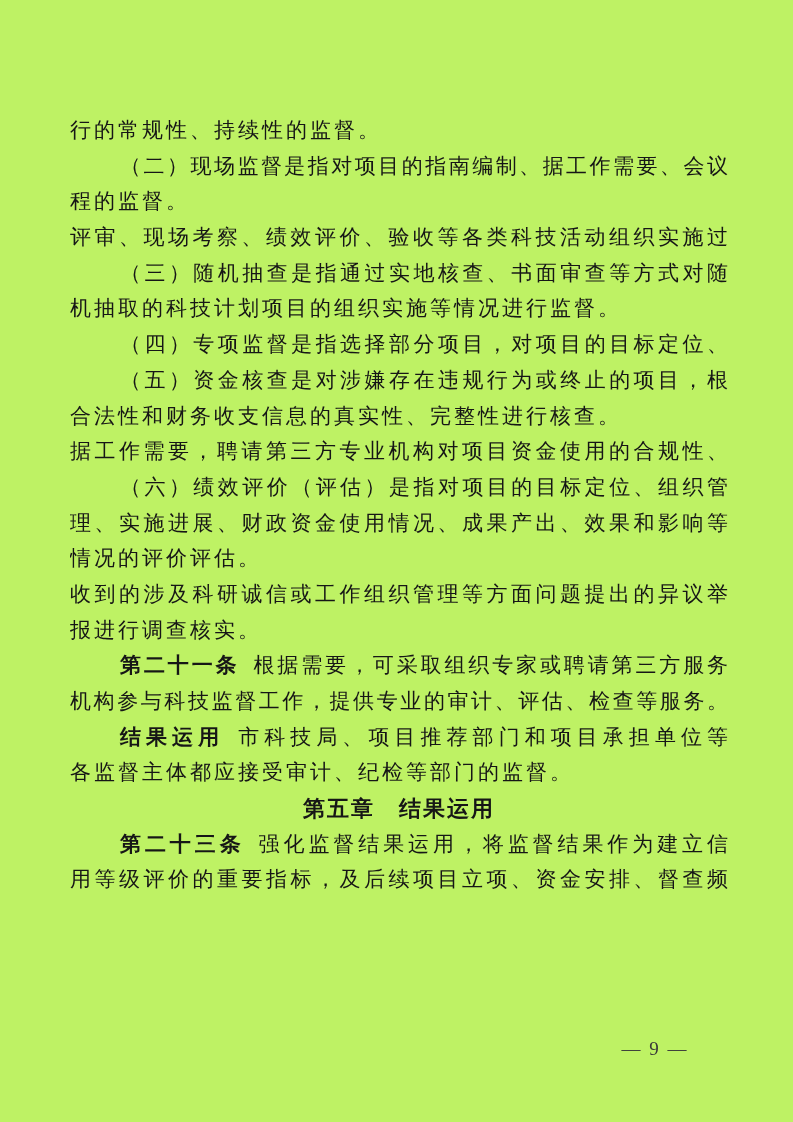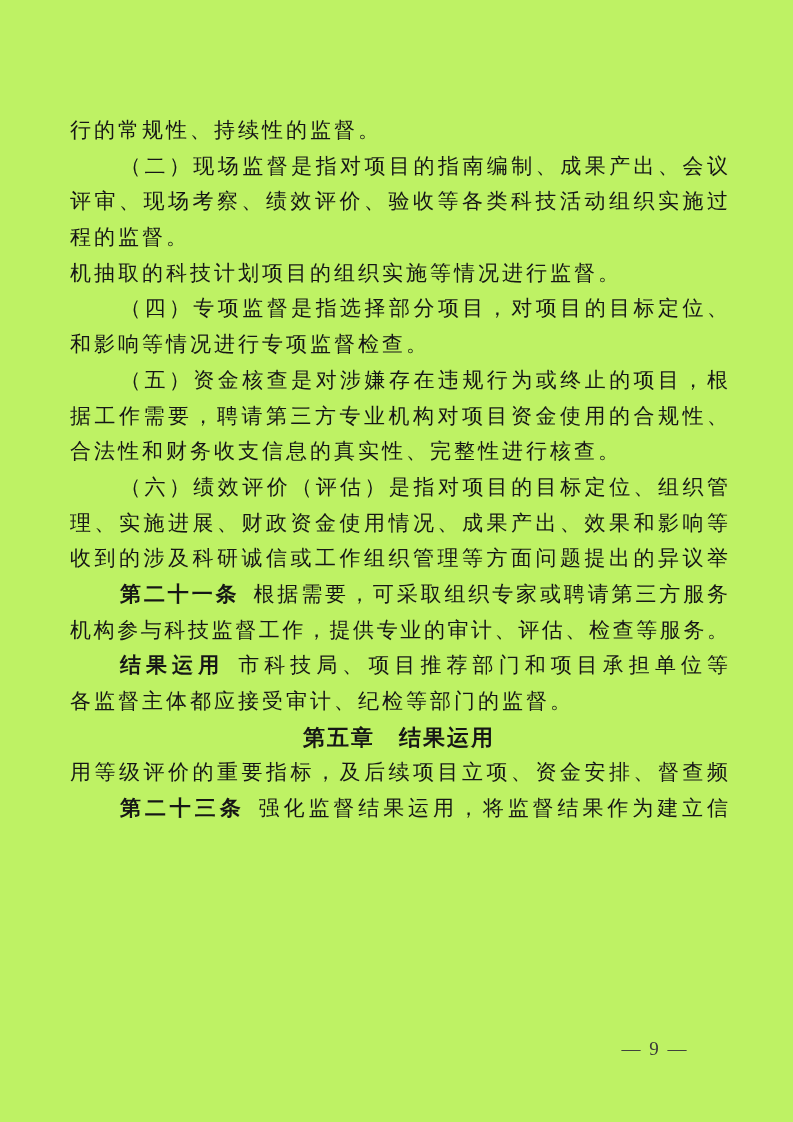--- a/index.html
+++ b/index.html
@@ -65,59 +65,61 @@
     font-family: "Liberation Serif", "DejaVu Serif", serif;
   }
 </style>
 </head>
 <body>
 
 <div class="page">
   <div class="text-block">
   <div class="line plain"><span class="line-text">行的常规性、持续性的监督。</span></div>
 
-  <div class="line fill indent"><span class="line-text">（二）现场监督是指对项目的指南编制、成果产出、会议</span></div>
+  <div class="line fill indent"><span class="line-text">（二）现场监督是指对项目的指南编制、据工作需要、会议</span></div>
+
+  <div class="line plain"><span class="line-text">程的监督。</span></div>
 
   <div class="line fill"><span class="line-text">评审、现场考察、绩效评价、验收等各类科技活动组织实施过</span></div>
 
-  <div class="line plain"><span class="line-text">程的监督。</span></div>
-
+  <div class="line fill indent"><span class="line-text">（三）随机抽查是指通过实地核查、书面审查等方式对随</span></div>
 
   <div class="line plain"><span class="line-text">机抽取的科技计划项目的组织实施等情况进行监督。</span></div>
 
   <div class="line fill indent"><span class="line-text">（四）专项监督是指选择部分项目，对项目的目标定位、</span></div>
 
 
-  <div class="line plain"><span class="line-text">和影响等情况进行专项监督检查。</span></div>
 
   <div class="line fill indent"><span class="line-text">（五）资金核查是对涉嫌存在违规行为或终止的项目，根</span></div>
 
+  <div class="line plain"><span class="line-text">合法性和财务收支信息的真实性、完整性进行核查。</span></div>
+
   <div class="line fill"><span class="line-text">据工作需要，聘请第三方专业机构对项目资金使用的合规性、</span></div>
-
-  <div class="line plain"><span class="line-text">合法性和财务收支信息的真实性、完整性进行核查。</span></div>
 
   <div class="line fill indent"><span class="line-text">（六）绩效评价（评估）是指对项目的目标定位、组织管</span></div>
 
   <div class="line fill"><span class="line-text">理、实施进展、财政资金使用情况、成果产出、效果和影响等</span></div>
 
+  <div class="line plain"><span class="line-text">情况的评价评估。</span></div>
 
 
   <div class="line fill"><span class="line-text">收到的涉及科研诚信或工作组织管理等方面问题提出的异议举</span></div>
 
+  <div class="line plain"><span class="line-text">报进行调查核实。</span></div>
 
   <div class="line fill indent"><span class="bold-lead">第二十一条</span><span class="line-text">根据需要，可采取组织专家或聘请第三方服务</span></div>
 
   <div class="line fill"><span class="line-text">机构参与科技监督工作，提供专业的审计、评估、检查等服务。</span></div>
 
   <div class="line fill indent"><span class="bold-lead">结果运用</span><span class="line-text">市科技局、项目推荐部门和项目承担单位等</span></div>
 
   <div class="line plain"><span class="line-text">各监督主体都应接受审计、纪检等部门的监督。</span></div>
 
   <div class="line heading"><span class="line-text">第五章　结果运用</span></div>
 
+  <div class="line fill indent"><span class="bold-lead">第二十三条</span><span class="line-text">强化监督结果运用，将监督结果作为建立信</span></div>
+
   <div class="line fill"><span class="line-text">用等级评价的重要指标，及后续项目立项、资金安排、督查频</span></div>
-
-  <div class="line fill indent"><span class="bold-lead">第二十三条</span><span class="line-text">强化监督结果运用，将监督结果作为建立信</span></div>
 </div>
   <div class="footer">
     <span>— 9 —</span>
   </div>
 </div>
 
 </body></html>

